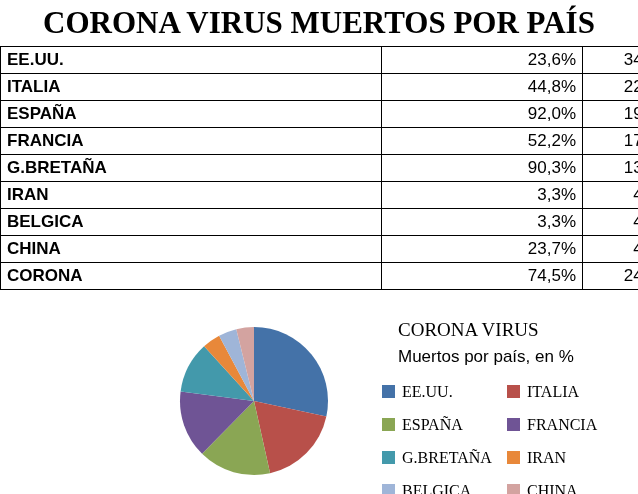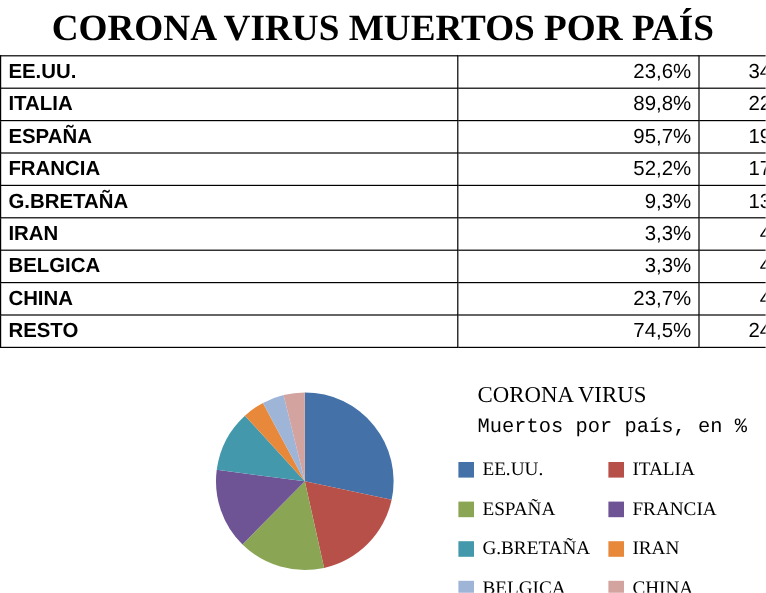--- a/index.html
+++ b/index.html
@@ -102,21 +102,21 @@
     top: 6px;
     font-family: "Liberation Serif", serif;
     font-size: 19px;
     color: #000000;
     white-space: nowrap;
   }
   .legend-sub {
     position: absolute;
     left: 398px;
     top: 34px;
-    font-family: Liberation Mono, monospace;
+    font-family: Liberation Sans, sans-serif;
     font-size: 17px;
     color: #000000;
     white-space: nowrap;
   }
   .legend-grid {
     position: absolute;
     left: 382px;
     top: 62px;
     width: 250px;
     display: grid;
@@ -150,55 +150,55 @@
   <div class="table-wrap">
     <table class="data">
       <tbody>
         <tr>
           <td class="c-country">EE.UU.</td>
           <td class="c-pct">23,6%</td>
           <td class="c-num">34641</td>
         </tr>
         <tr>
           <td class="c-country">ITALIA</td>
-          <td class="c-pct">89,8%</td>
+          <td class="c-pct">44,8%</td>
           <td class="c-num">22170</td>
         </tr>
         <tr>
           <td class="c-country">ESPAÑA</td>
-          <td class="c-pct">95,7%</td>
+          <td class="c-pct">92,0%</td>
           <td class="c-num">19315</td>
         </tr>
         <tr>
           <td class="c-country">FRANCIA</td>
           <td class="c-pct">52,2%</td>
           <td class="c-num">17920</td>
         </tr>
         <tr>
           <td class="c-country">G.BRETAÑA</td>
-          <td class="c-pct">9,3%</td>
+          <td class="c-pct">90,3%</td>
           <td class="c-num">13729</td>
         </tr>
         <tr>
           <td class="c-country">IRAN</td>
           <td class="c-pct">3,3%</td>
           <td class="c-num">4869</td>
         </tr>
         <tr>
           <td class="c-country">BELGICA</td>
           <td class="c-pct">3,3%</td>
           <td class="c-num">4857</td>
         </tr>
         <tr>
           <td class="c-country">CHINA</td>
           <td class="c-pct">23,7%</td>
           <td class="c-num">4632</td>
         </tr>
         <tr>
-          <td class="c-country">RESTO</td>
+          <td class="c-country">CORONA</td>
           <td class="c-pct">74,5%</td>
           <td class="c-num">24715</td>
         </tr>
       </tbody>
     </table>
   </div>
 
   <div class="chart-area">
 
     <div class="pie-holder">

